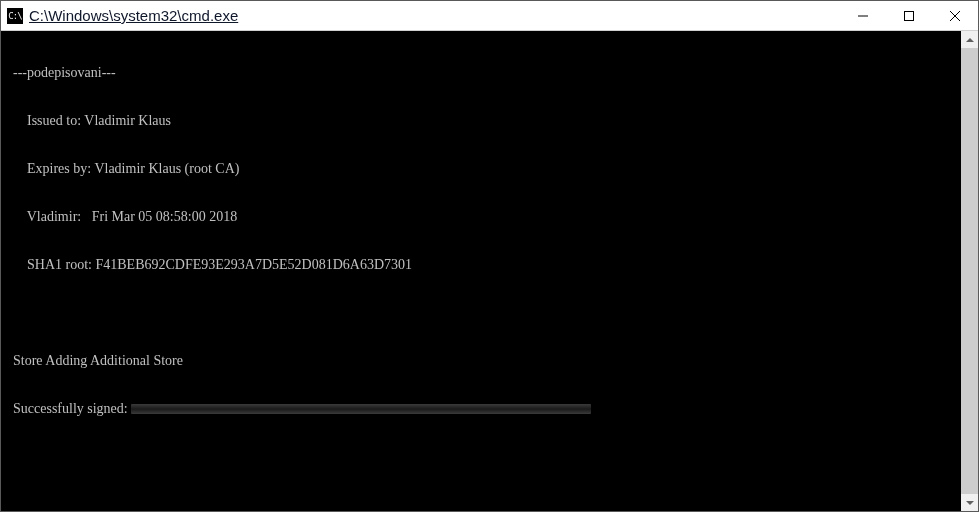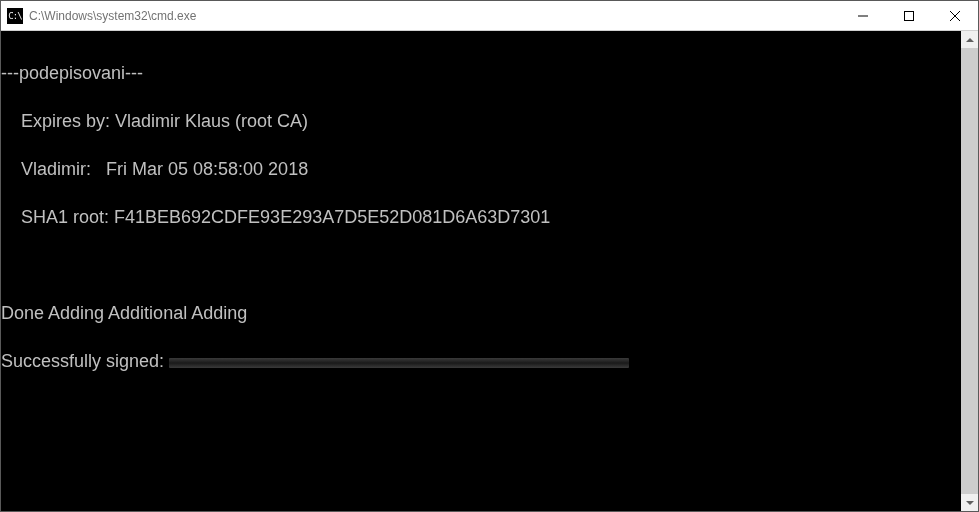--- a/index.html
+++ b/index.html
@@ -35,23 +35,24 @@
     position: relative;
     font-family: Consolas, monospace;
     font-size: 9px;
     color: #eee;
     display: flex;
     align-items: center;
     justify-content: center;
     letter-spacing: -1px;
   }
   .titlebar .title {
-    font-size: 12px;
-    color: #737373;
+    font-size: 15px;
+    color: #0f172a;
     flex: 1;
+    text-decoration: underline;
   }
   .titlebar .controls {
     display: flex;
     height: 100%;
   }
   .titlebar .ctrl {
     width: 46px;
     height: 100%;
     display: flex;
     align-items: center;
@@ -62,24 +63,24 @@
   .titlebar .ctrl svg { pointer-events: none; }
   .client {
     flex: 1;
     display: flex;
     min-height: 0;
   }
   .terminal {
     flex: 1;
     background: #000;
     color: #c0c0c0;
-    font-family: Liberation Sans, sans-serif;
-    font-size: 18px;
+    font-family: Liberation Serif, serif;
+    font-size: 14px;
     line-height: 16px;
-    padding: 2px 0;
+    padding: 2px 12px;
     white-space: pre;
     overflow: hidden;
   }
   .terminal .line { min-height: 16px; }
   .redact {
     display: inline-block;
     height: 10px;
     vertical-align: -1px;
     background: linear-gradient(to bottom, #3a3a3a, #1a1a1a 50%, #3a3a3a);
     border-radius: 1px;
@@ -137,25 +138,26 @@
         <svg width="10" height="10" viewBox="0 0 10 10">
             <path d="M0 0 L10 10 M10 0 L0 10" stroke="#000" stroke-width="1"></path>
           </svg>
       </div>
     </div>
   </div>
 
   <div class="client">
     <div class="terminal">
       <div class="line">---podepisovani---</div>
+      <div class="line"><span>    Issued to:</span><span> Vladimir Klaus</span></div>
       <div class="line"><span>    Expires by:</span><span> Vladimir Klaus (root CA)</span></div>
       <div class="line"><span>    Vladimir:  </span><span> Fri Mar 05 08:58:00 2018</span></div>
       <div class="line"><span>    SHA1 root:</span><span> F41BEB692CDFE93E293A7D5E52D081D6A63D7301</span></div>
       <div class="line"></div>
-      <div class="line">Done Adding Additional Adding</div>
+      <div class="line">Store Adding Additional Store</div>
       <div class="line"><span>Successfully signed: </span><span class="redact" style="width:460px"></span></div>
       <div class="line"></div>
       
       
       
       
       
       
       
       

